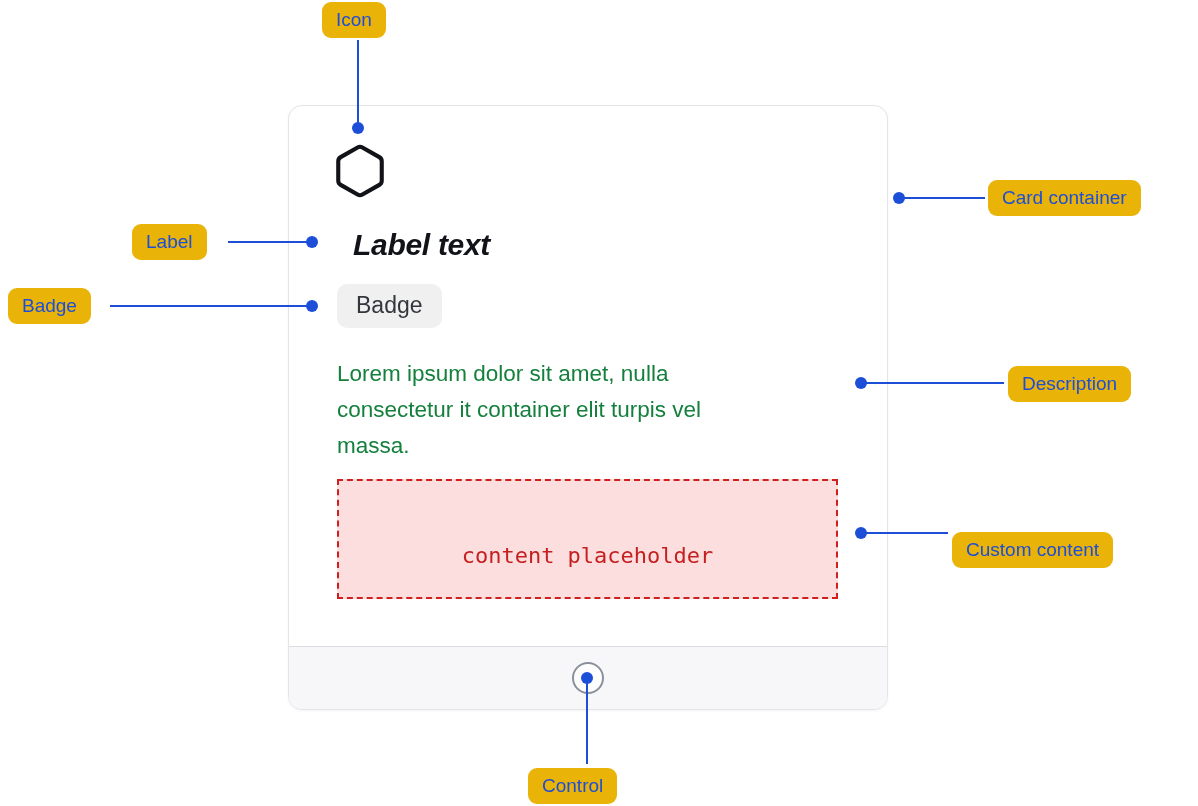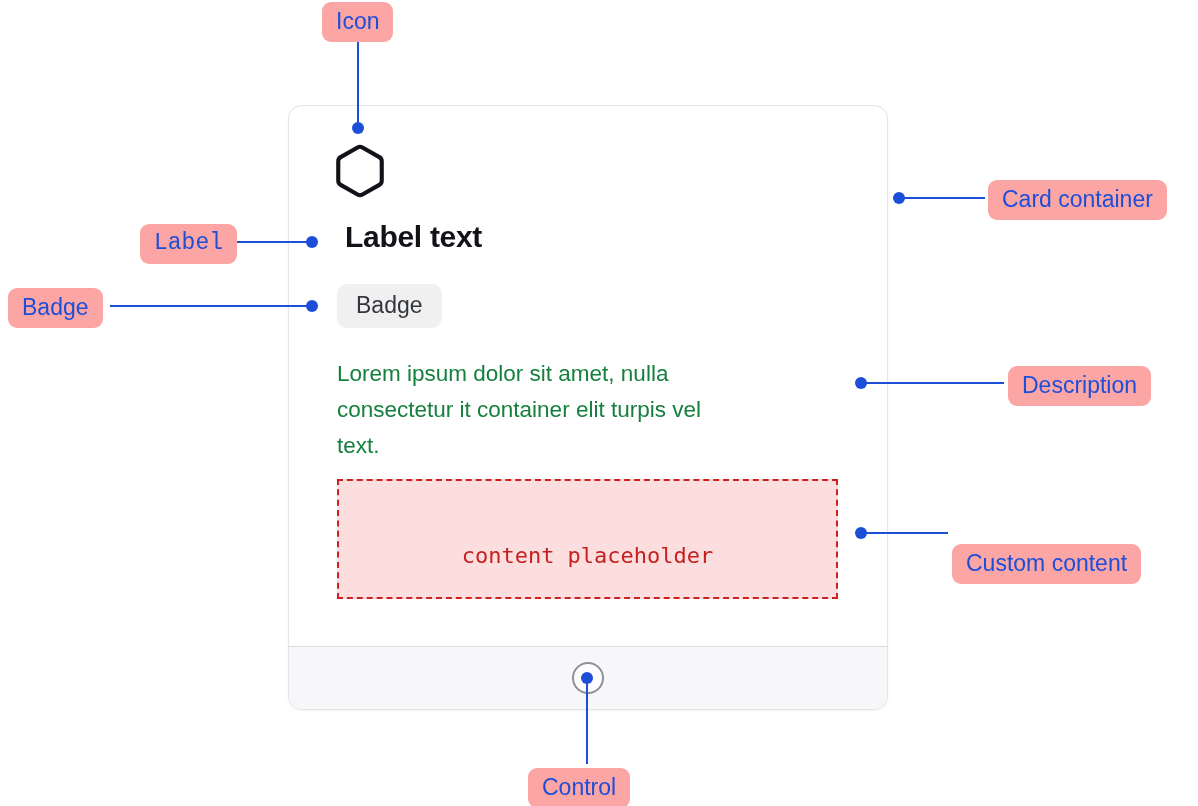--- a/index.html
+++ b/index.html
@@ -5,35 +5,35 @@
   html,body { margin:0; padding:0; background:#ffffff; }
   .canvas {
     position:relative; width:1198px; height:806px; overflow:hidden;
     font-family:"Liberation Sans","DejaVu Sans",sans-serif;
     background:#ffffff;
   }
 
   
   .pill {
     position:absolute;
-    background:#fca5a5;
+    background:#eab308;
     color:#1d4ed8;
-    font-size:23px;
+    font-size:19px;
     font-weight:500;
     line-height:1;
     padding:8px 14px 9px;
     border-radius:9px;
     white-space:nowrap;
   }
   .pill-icon        { left:322px;  top:2px;   }
-  .pill-label       { left:140px;  top:224px;font-family:Liberation Mono, monospace; }
+  .pill-label       { left:132px;  top:224px; }
   .pill-badge       { left:8px;    top:288px; }
   .pill-container   { left:988px;  top:180px; }
   .pill-description { left:1008px; top:366px; }
-  .pill-custom      { left:952px;  top:544px; }
+  .pill-custom      { left:952px;  top:532px; }
   .pill-control     { left:528px;  top:768px; }
 
   
   .cline { position:absolute; background:#1d4ed8; }
   .line-icon        { left:357px; top:40px;  width:2px;   height:84px; }
   .line-label       { left:228px; top:241px; width:84px;  height:2px;  }
   .line-badge       { left:110px; top:305px; width:202px; height:2px;  }
   .line-container   { left:899px; top:197px; width:86px;  height:2px;  }
   .line-description { left:861px; top:382px; width:143px; height:2px;  }
   .line-custom      { left:861px; top:532px; width:87px;  height:2px;  }
@@ -56,23 +56,24 @@
   .card {
     position:absolute; left:288px; top:105px; width:600px; height:605px;
     background:#ffffff;
     border:1px solid #e4e4e7;
     border-radius:14px;
     box-shadow:0 1px 3px rgba(0,0,0,0.05);
     box-sizing:border-box;
   }
   .hex-icon { position:absolute; left:42px; top:36px; }
   .card-label {
-    position:absolute; left:48px; top:106px; margin:8px;
+    position:absolute; left:48px; top:106px; margin:16px;
     font-size:30px; font-weight:700; color:#111318;
     letter-spacing:-0.3px;
+    font-style:italic;
   }
   .card-badge {
     position:absolute; left:48px; top:178px;
     background:#f0f0f1; color:#33363c;
     font-size:23px; line-height:1;
     padding:10px 19px 11px; border-radius:10px;
     display:inline-block;
   }
   .card-desc {
     position:absolute; left:48px; top:250px; width:520px; margin:0;
@@ -116,21 +117,21 @@
       <path d="M21 16V8a2 2 0 0 0-1-1.73l-7-4a2 2 0 0 0-2 0l-7 4A2 2 0 0 0 3 8v8a2 2 0 0 0 1 1.73l7 4a2 2 0 0 0 2 0l7-4A2 2 0 0 0 21 16z"></path>
     </svg>
 
     <h2 class="card-label">Label text</h2>
 
     <span class="card-badge">Badge</span>
 
     <p class="card-desc">
       <span>Lorem ipsum dolor sit amet, nulla</span>
       <span>consectetur it container elit turpis vel</span>
-      <span>text.</span>
+      <span>massa.</span>
     </p>
 
     <div class="card-placeholder">
       <span>content placeholder</span>
     </div>
 
     <div class="card-footer">
       <div class="control-btn"></div>
     </div>
   </div>

